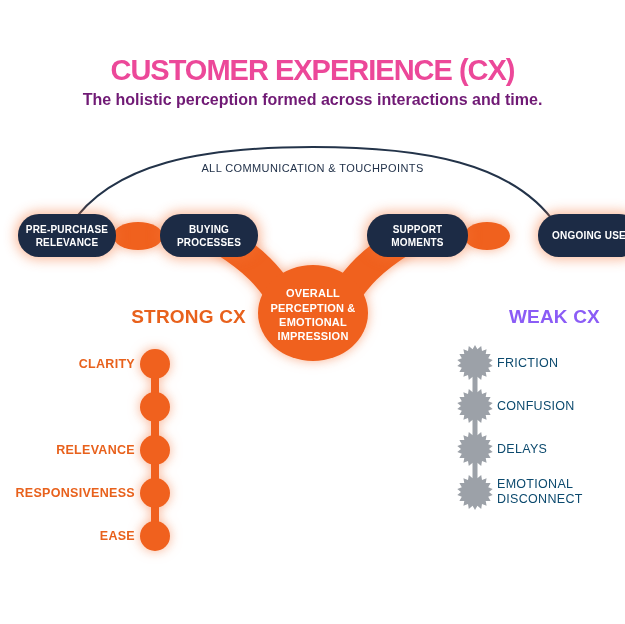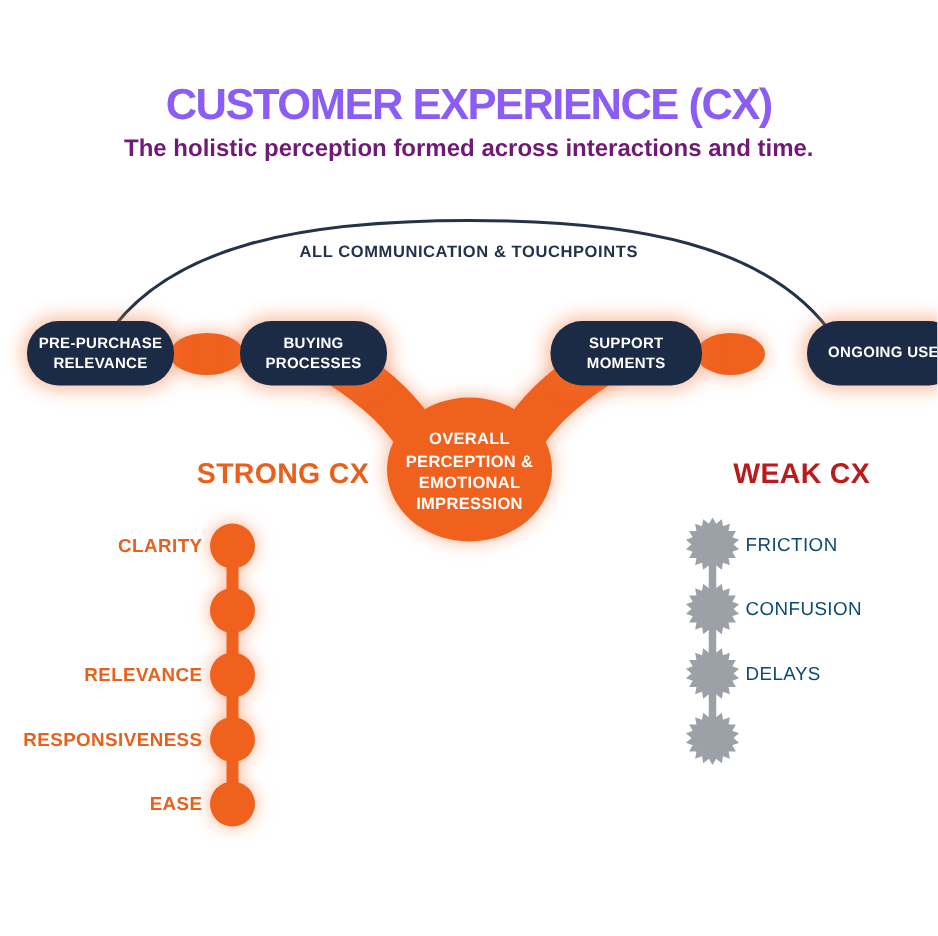--- a/index.html
+++ b/index.html
@@ -3,31 +3,31 @@
 <meta charset="utf-8">
 <style>
   html,body{margin:0;padding:0;background:#ffffff;}
   .stage{
     position:relative;width:625px;height:624px;background:#ffffff;
     font-family:"Liberation Sans",sans-serif;overflow:hidden;
   }
   .title{
     position:absolute;top:54px;left:0;width:625px;margin:0;
     text-align:center;font-size:29px;font-weight:bold;letter-spacing:-1px;
-    color:#8b5cf6;
+    color:#ec4899;
   }
   .subtitle{
     position:absolute;top:91px;left:0;width:625px;margin:0;
     text-align:center;font-size:16px;font-weight:700;color:#701a75;
   }
   .diagram-svg{position:absolute;left:0;top:0;z-index:1;}
   .orange-group{filter:drop-shadow(0 0 6px rgba(243,112,51,0.55));}
   .arc-label{
     position:absolute;top:162px;left:0;width:625px;text-align:center;
-    font-size:11px;font-weight:700;letter-spacing:0.4px;color:#22324a;z-index:2;
+    font-size:11px;font-weight:400;letter-spacing:0.4px;color:#22324a;z-index:2;
   }
   .pill{
     position:absolute;height:43px;border-radius:21px;background:#1c2b45;
     display:flex;align-items:center;justify-content:center;text-align:center;
     color:#ffffff;font-size:10px;font-weight:bold;letter-spacing:0.2px;
     line-height:1.3;z-index:3;box-shadow:0 0 12px 3px rgba(243,112,51,0.45);
     padding:0 4px;box-sizing:border-box;
   }
   .pill-1{left:18px;top:214px;width:98px;}
   .pill-2{left:160px;top:214px;width:98px;}
@@ -36,21 +36,21 @@
   .blob-label{
     position:absolute;left:265px;top:286px;width:96px;height:58px;z-index:3;
     display:flex;align-items:center;justify-content:center;text-align:center;
     color:#ffffff;font-size:11px;font-weight:bold;line-height:1.3;letter-spacing:0.2px;
   }
   .col-heading{
     position:absolute;top:306px;width:200px;text-align:right;
     font-size:19px;font-weight:bold;letter-spacing:0.2px;z-index:2;
   }
   .strong-heading{left:46px;color:#e8611c;}
-  .weak-heading{left:380px;color:#b91c1c;}
+  .weak-heading{left:400px;color:#8b5cf6;}
   .s-label{
     position:absolute;left:10px;width:125px;text-align:right;
     font-size:12.5px;font-weight:bold;letter-spacing:0.3px;color:#e8611c;
     line-height:16px;z-index:2;
   }
   .w-label{
     position:absolute;left:497px;width:115px;text-align:left;
     font-size:12.5px;font-weight:500;letter-spacing:0.3px;color:#0c4a6e;
     line-height:15px;z-index:2;
   }
@@ -112,14 +112,15 @@
   <div class="col-heading weak-heading">WEAK CX</div>
 
   <div class="s-label" style="top:356px">CLARITY</div>
   <div class="s-label" style="top:442px">RELEVANCE</div>
   <div class="s-label" style="top:485px">RESPONSIVENESS</div>
   <div class="s-label" style="top:528px">EASE</div>
 
   <div class="w-label" style="top:356px">FRICTION</div>
   <div class="w-label" style="top:399px">CONFUSION</div>
   <div class="w-label" style="top:442px">DELAYS</div>
+  <div class="w-label" style="top:477px">EMOTIONAL DISCONNECT</div>
 
 </div>
 
 </body></html>

